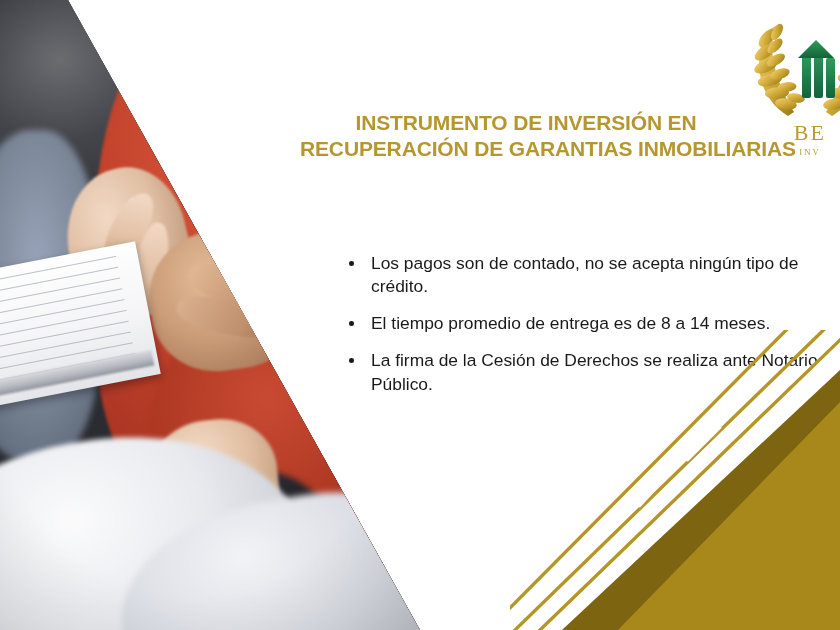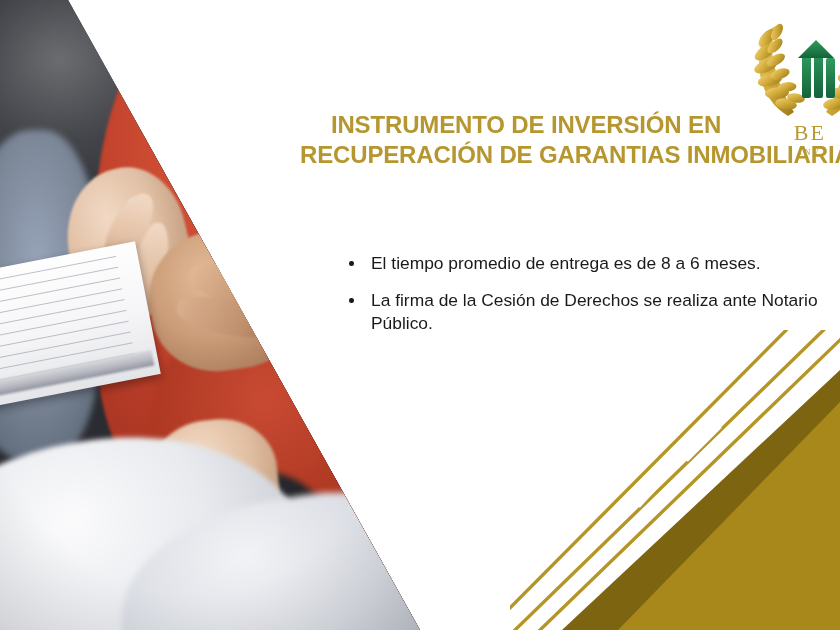--- a/index.html
+++ b/index.html
@@ -210,21 +210,21 @@
 
   
   .title-block {
     position: absolute;
     left: 300px;
     top: 110px;
     width: 452px;
     text-align: center;
     line-height: 1.26;
     color: #b5962f;
-    font-size: 24px;
+    font-size: 21px;
     font-weight: bold;
     letter-spacing: -0.15px;
   }
   .title-line { display: block; white-space: nowrap; }
 
   
   .body-block {
     position: absolute;
     left: 338px;
     top: 252px;
@@ -335,21 +335,25 @@
 
   <div class="title-block">
     <span class="title-line">INSTRUMENTO DE INVERSIÓN EN</span>
     <span class="title-line">RECUPERACIÓN DE GARANTIAS INMOBILIARIAS</span>
   </div>
 
   <div class="body-block">
     <ul class="bullets">
       <li>
         <span class="dot"></span>
-        <span>El tiempo promedio de entrega es de 8 a 6 meses.</span>
+        <span>Los pagos son de contado, no se acepta ningún tipo de crédito.</span>
+      </li>
+      <li>
+        <span class="dot"></span>
+        <span>El tiempo promedio de entrega es de 8 a 14 meses.</span>
       </li>
       <li>
         <span class="dot"></span>
         <span>La firma de la Cesión de Derechos se realiza ante Notario Público.</span>
       </li>
     </ul>
   </div>
 
   <div class="logo">
     <svg viewBox="0 0 128 122" xmlns="http://www.w3.org/2000/svg">

